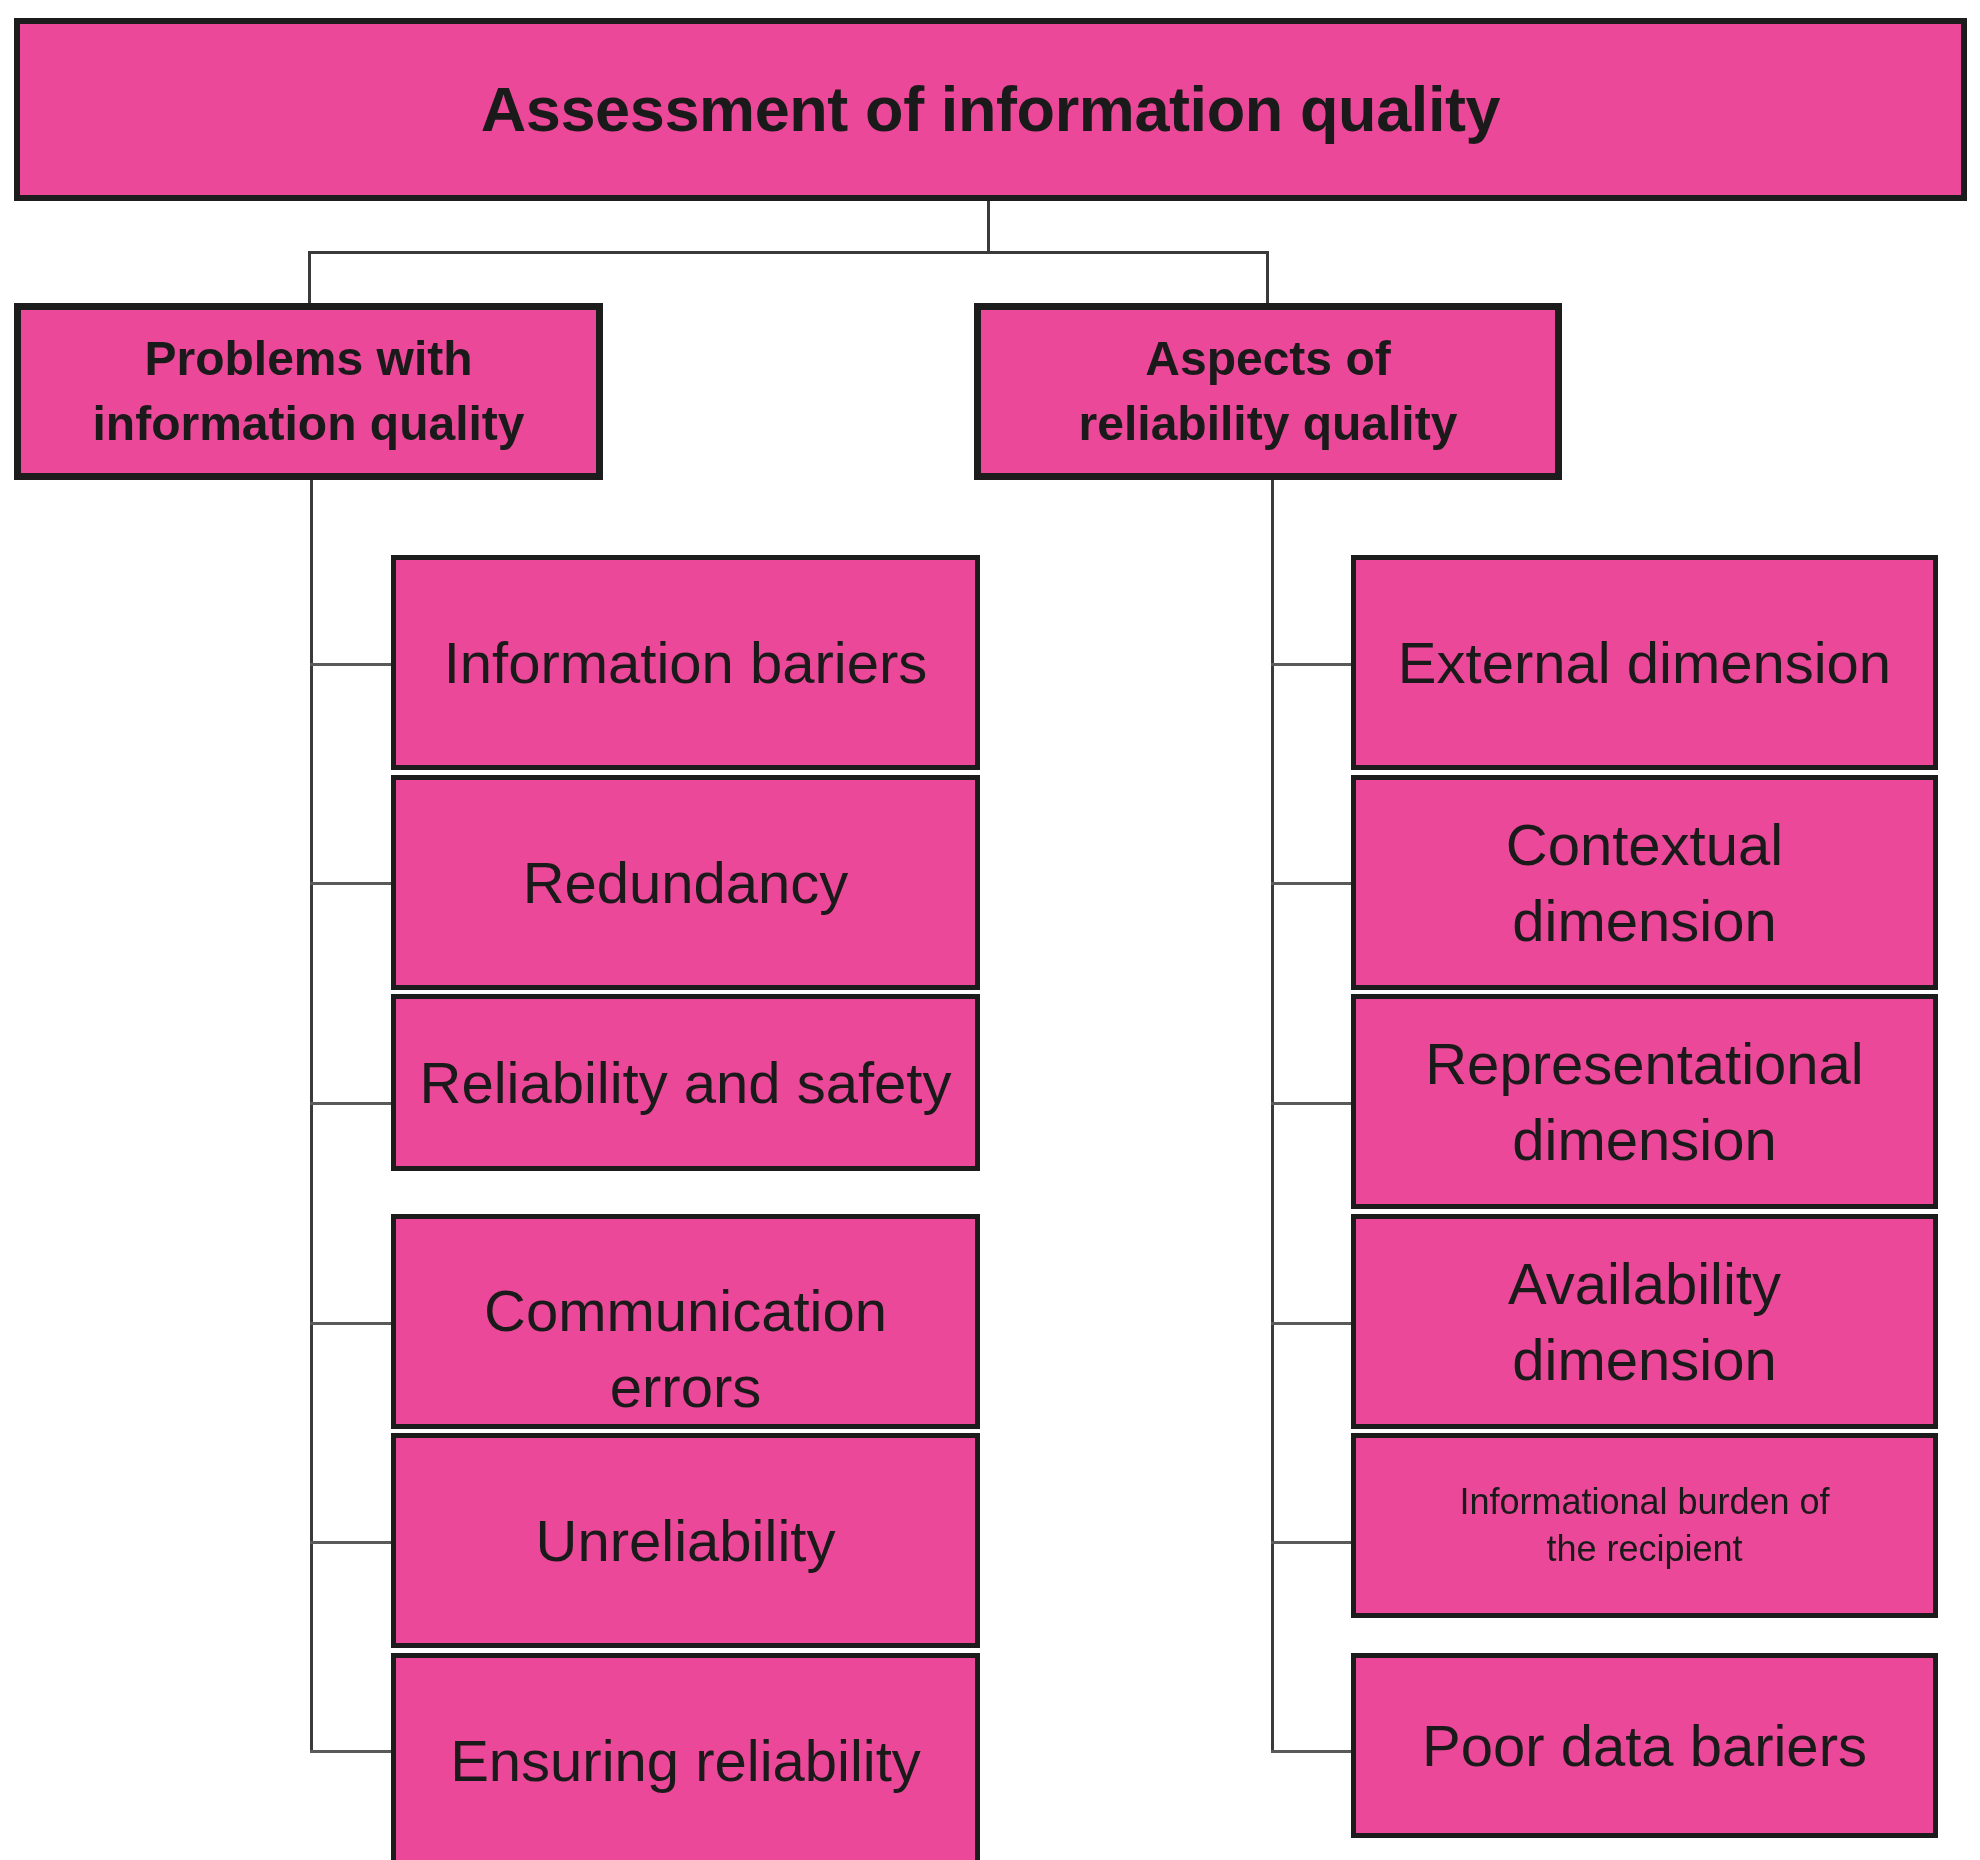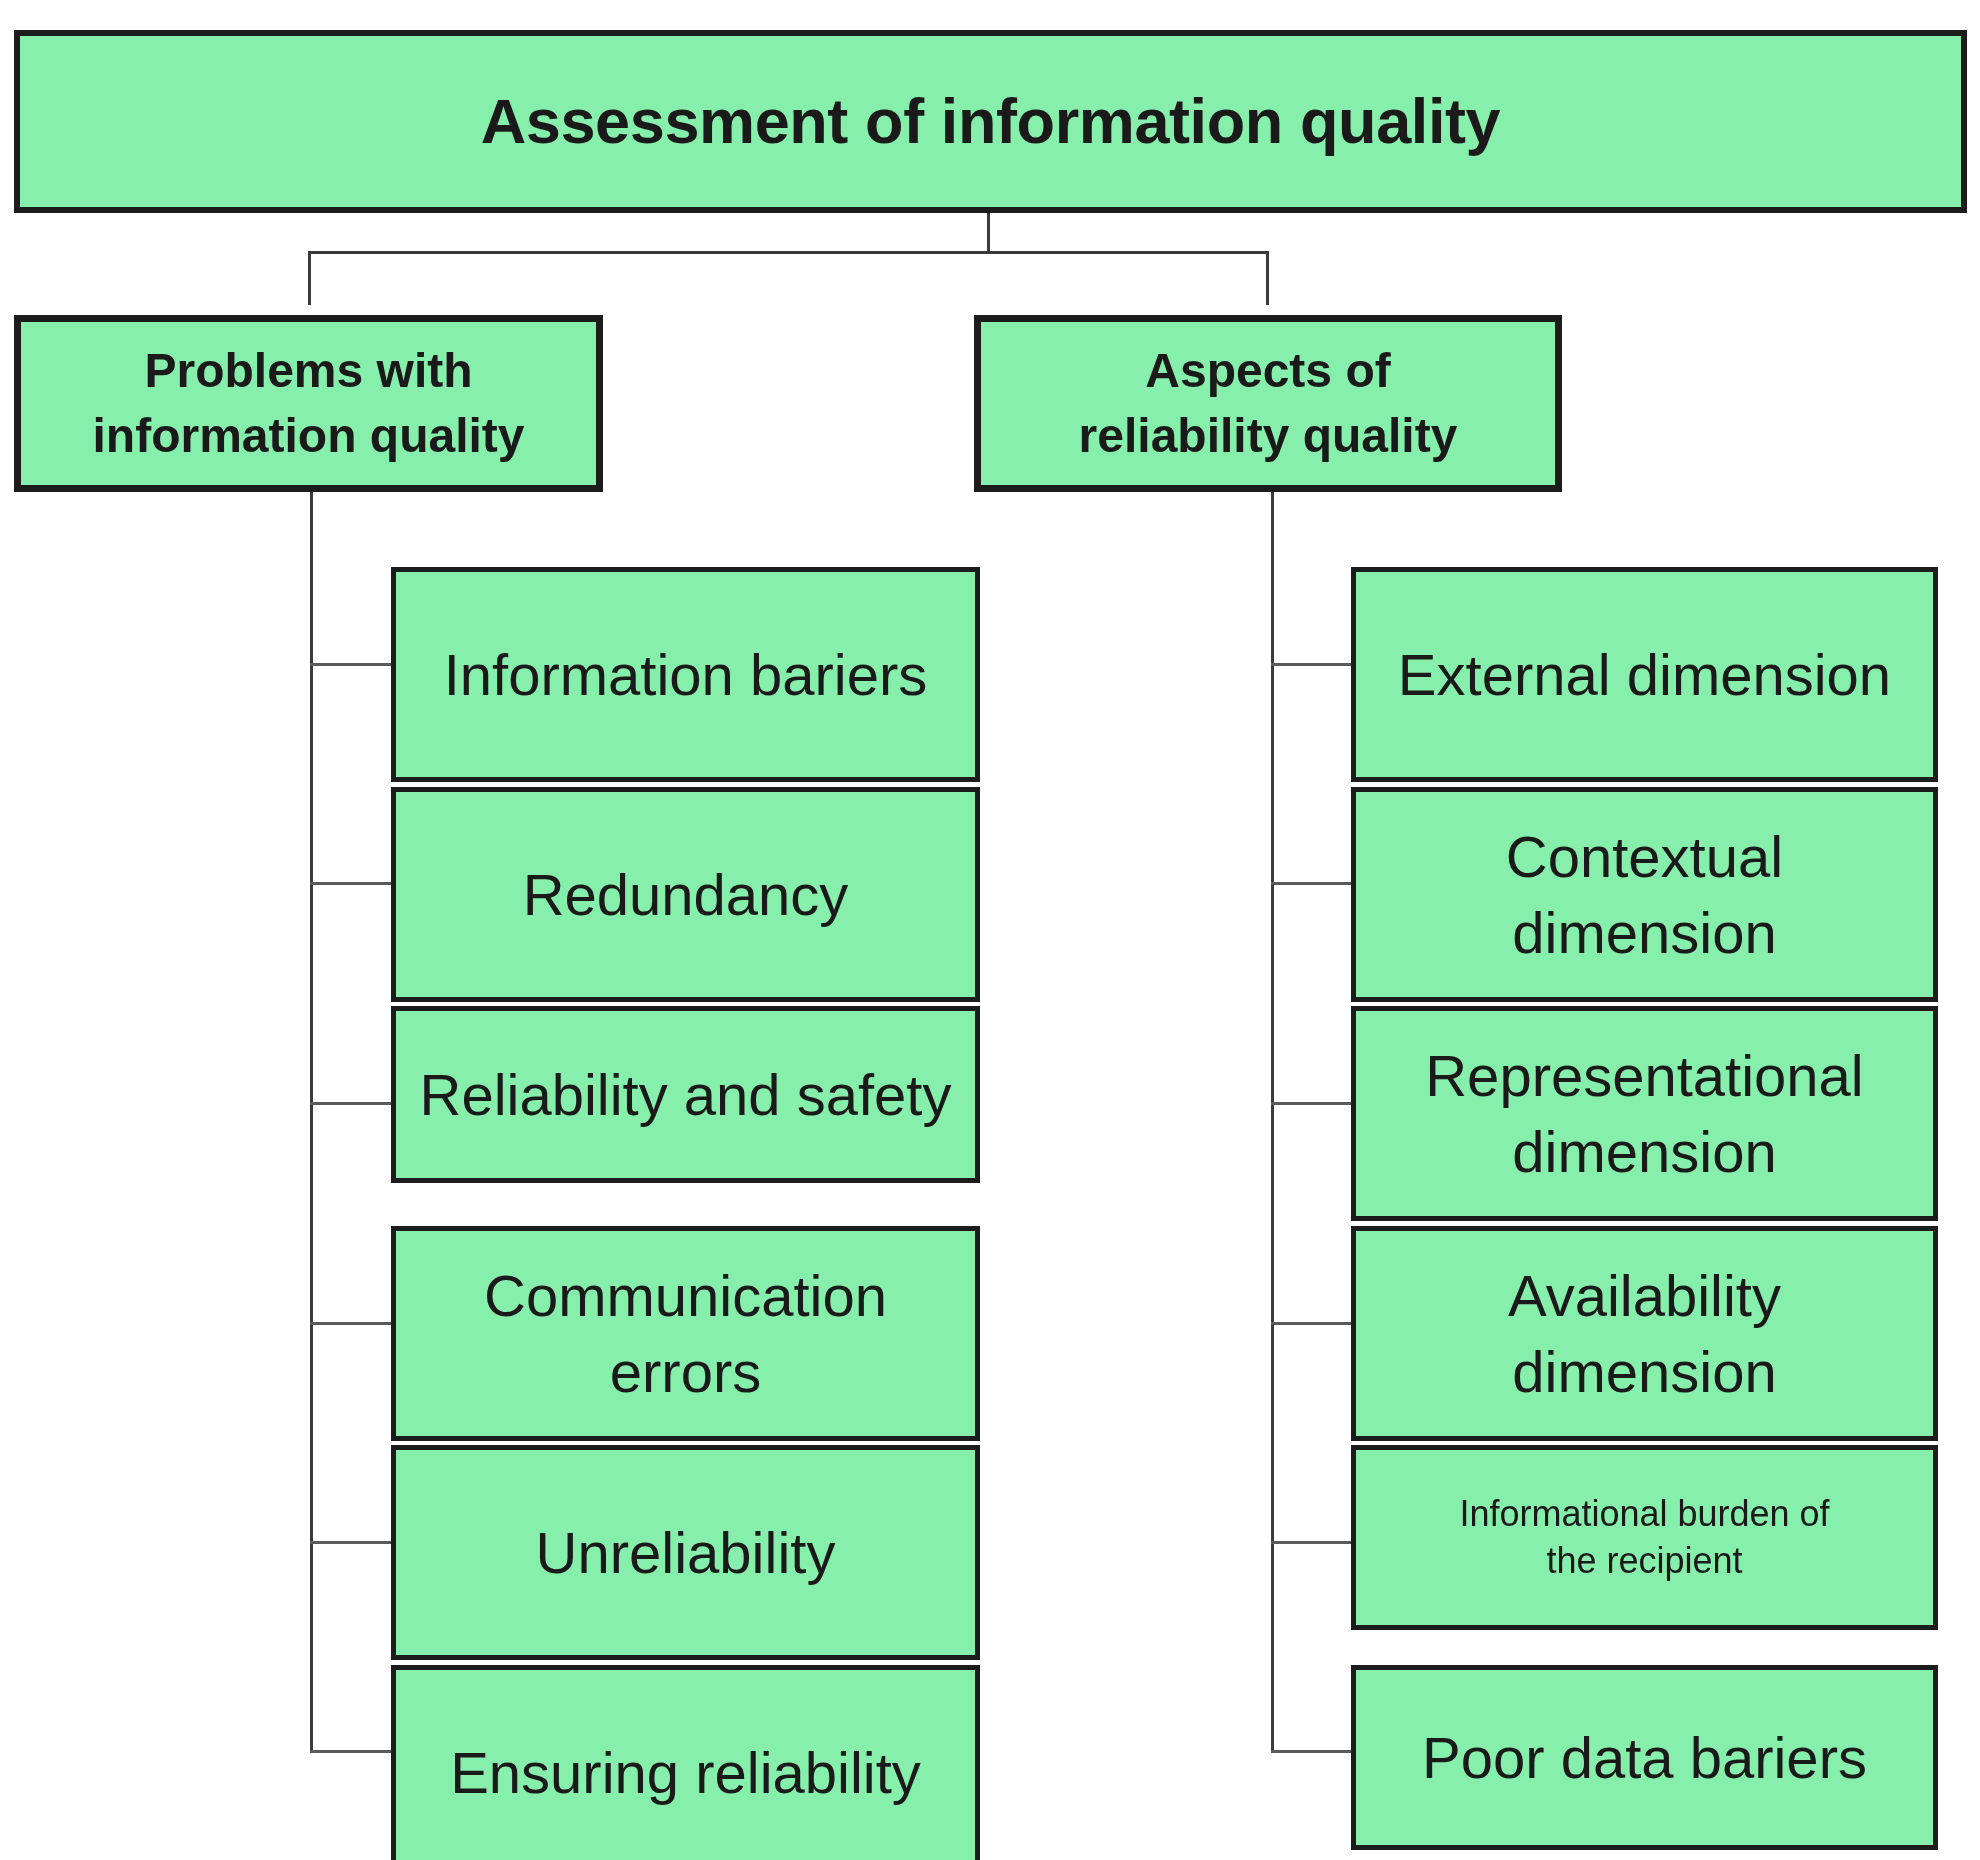--- a/index.html
+++ b/index.html
@@ -17,28 +17,27 @@
     width: 1980px;
     height: 1860px;
     background: #ffffff;
     overflow: hidden;
   }
 
   
   .node {
     position: absolute;
     box-sizing: border-box;
-    background: #86efac;
+    background: #ec4899;
     border: 5.8px solid #1c1c1c;
     display: flex;
     align-items: center;
     justify-content: center;
     text-align: center;
     z-index: 3;
-    margin-top: 12px;
   }
   .node .txt {
     display: block;
     width: 100%;
     line-height: 1.28;
     white-space: pre-line;
   }
 
   
   .node--root {
@@ -130,21 +129,21 @@
   </div>
 
   <div class="node node--leaf col-left" style="top:775px; height:215px;">
     <span class="txt">Redundancy</span>
   </div>
 
   <div class="node node--leaf col-left" style="top:994px; height:177px;">
     <span class="txt">Reliability and safety</span>
   </div>
 
-  <div class="node node--leaf col-left" style="top:1214px; height:215px;">
+  <div class="node node--leaf col-left" style="top:1214px; height:215px;align-items:flex-end;">
     <span class="txt">Communication
 errors</span>
   </div>
 
   <div class="node node--leaf col-left" style="top:1433px; height:215px;">
     <span class="txt">Unreliability</span>
   </div>
 
   <div class="node node--leaf col-left" style="top:1653px; height:215px;">
     <span class="txt">Ensuring reliability</span>

